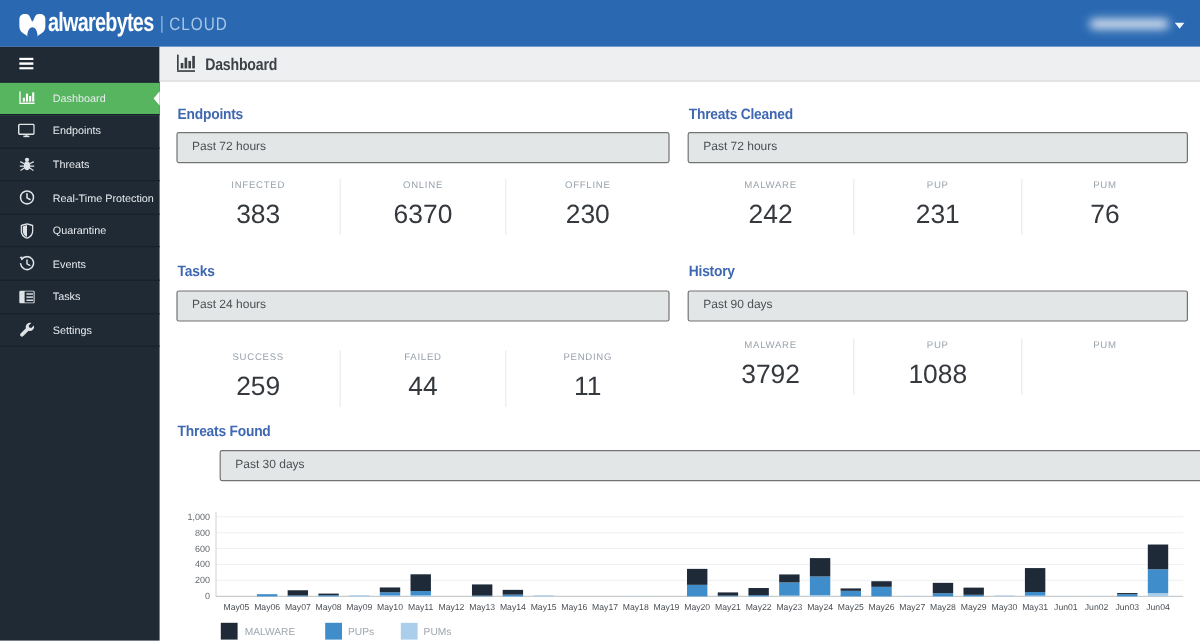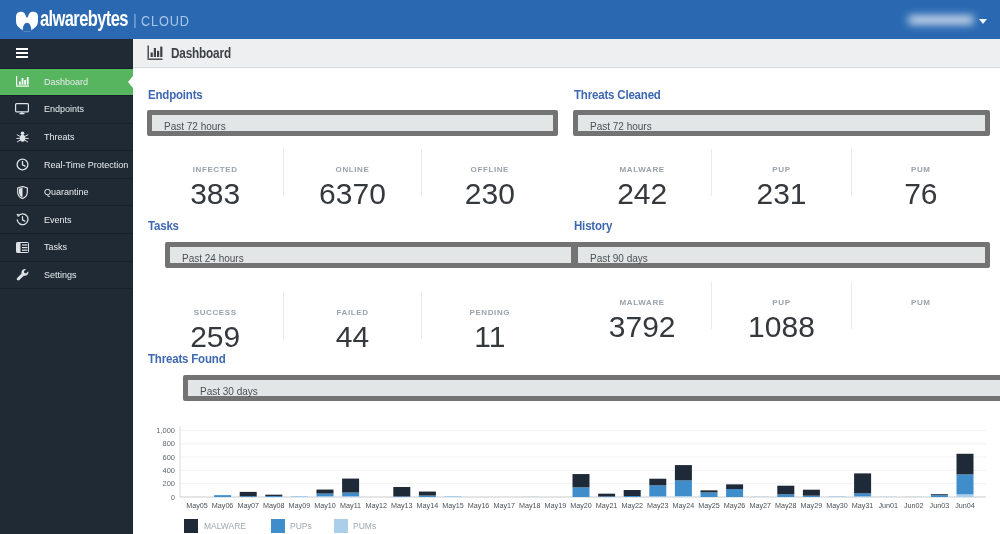--- a/index.html
+++ b/index.html
@@ -24,26 +24,26 @@
 .sb-active { background:#57b55f; }
 .sb-active .notch { position:absolute; right:0; top:50%; margin-top:-6px; width:0; height:0; border-top:6px solid transparent; border-bottom:6px solid transparent; border-right:5px solid #ffffff; }
 
 
 .mainhdr { position:absolute; left:133px; top:39px; width:867px; height:29px; background:#edeff0; border-bottom:1px solid #d8dadb; }
 .mainhdr .hico { position:absolute; left:14px; top:6px; }
 .mainhdr .htxt { position:absolute; left:38px; top:6px; font-size:14px; font-weight:bold; color:#3c4146; display:inline-block; transform:scaleX(0.84); transform-origin:left center; letter-spacing:-0.2px; }
 
 
 .ptitle { position:absolute; font-size:12.5px; color:#3e68b1; font-weight:bold; letter-spacing:-0.2px; transform:scaleX(0.92); transform-origin:left center; }
-.pbar { position:absolute; height:26px; background:#e3e6e7; border:5px solid #737373; border-radius:2px; font-size:10px; color:#4b5054; line-height:24px; padding-left:12px; }
+.pbar { position:absolute; height:26px; background:#e3e6e7; border:1px solid #737373; border-radius:2px; font-size:10px; color:#4b5054; line-height:24px; padding-left:12px; }
 .statrow { position:absolute; display:flex; }
 .stat { flex:1; text-align:center; position:relative; }
 .stat + .stat { border-left:1px solid #e8eaeb; }
-.stat .lbl { font-size:8px; color:#99a2ab; letter-spacing:0.6px; margin-top:16px;font-weight:bold; }
-.stat .num { font-size:30px; color:#35393d; font-weight:400; margin-top:8px; line-height:23px; }
+.stat .lbl { font-size:8px; color:#99a2ab; letter-spacing:0.6px; margin-top:1px; }
+.stat .num { font-size:22px; color:#35393d; font-weight:400; margin-top:8px; line-height:23px; }
 
 
 .legend { position:absolute; left:0; top:519px; width:1000px; height:14px; font-size:8.5px; color:#9ea7b0; }
 .legend .sq { position:absolute; width:14px; height:14px; top:0; }
 .legend .lab { position:absolute; top:2px; }
 </style>
 </head>
 <body>
 <div id="page">
 
@@ -210,21 +210,21 @@
         <div class="lbl">PUP</div>
         <div class="num">231</div>
       </div>
     <div class="stat">
         <div class="lbl">PUM</div>
         <div class="num">76</div>
       </div>
   </div>
 
   <div class="ptitle" style="left:148px; top:219px;">Tasks</div>
-  <div class="pbar" style="left:165px; top:242px; width:411px;">Past 24 hours</div>
+  <div class="pbar" style="left:147px; top:242px; width:411px;">Past 24 hours</div>
   <div class="statrow" style="left:147px; top:292px; width:411px; height:47px;">
     <div class="stat">
         <div class="lbl">SUCCESS</div>
         <div class="num">259</div>
       </div>
     <div class="stat">
         <div class="lbl">FAILED</div>
         <div class="num">44</div>
       </div>
     <div class="stat">

